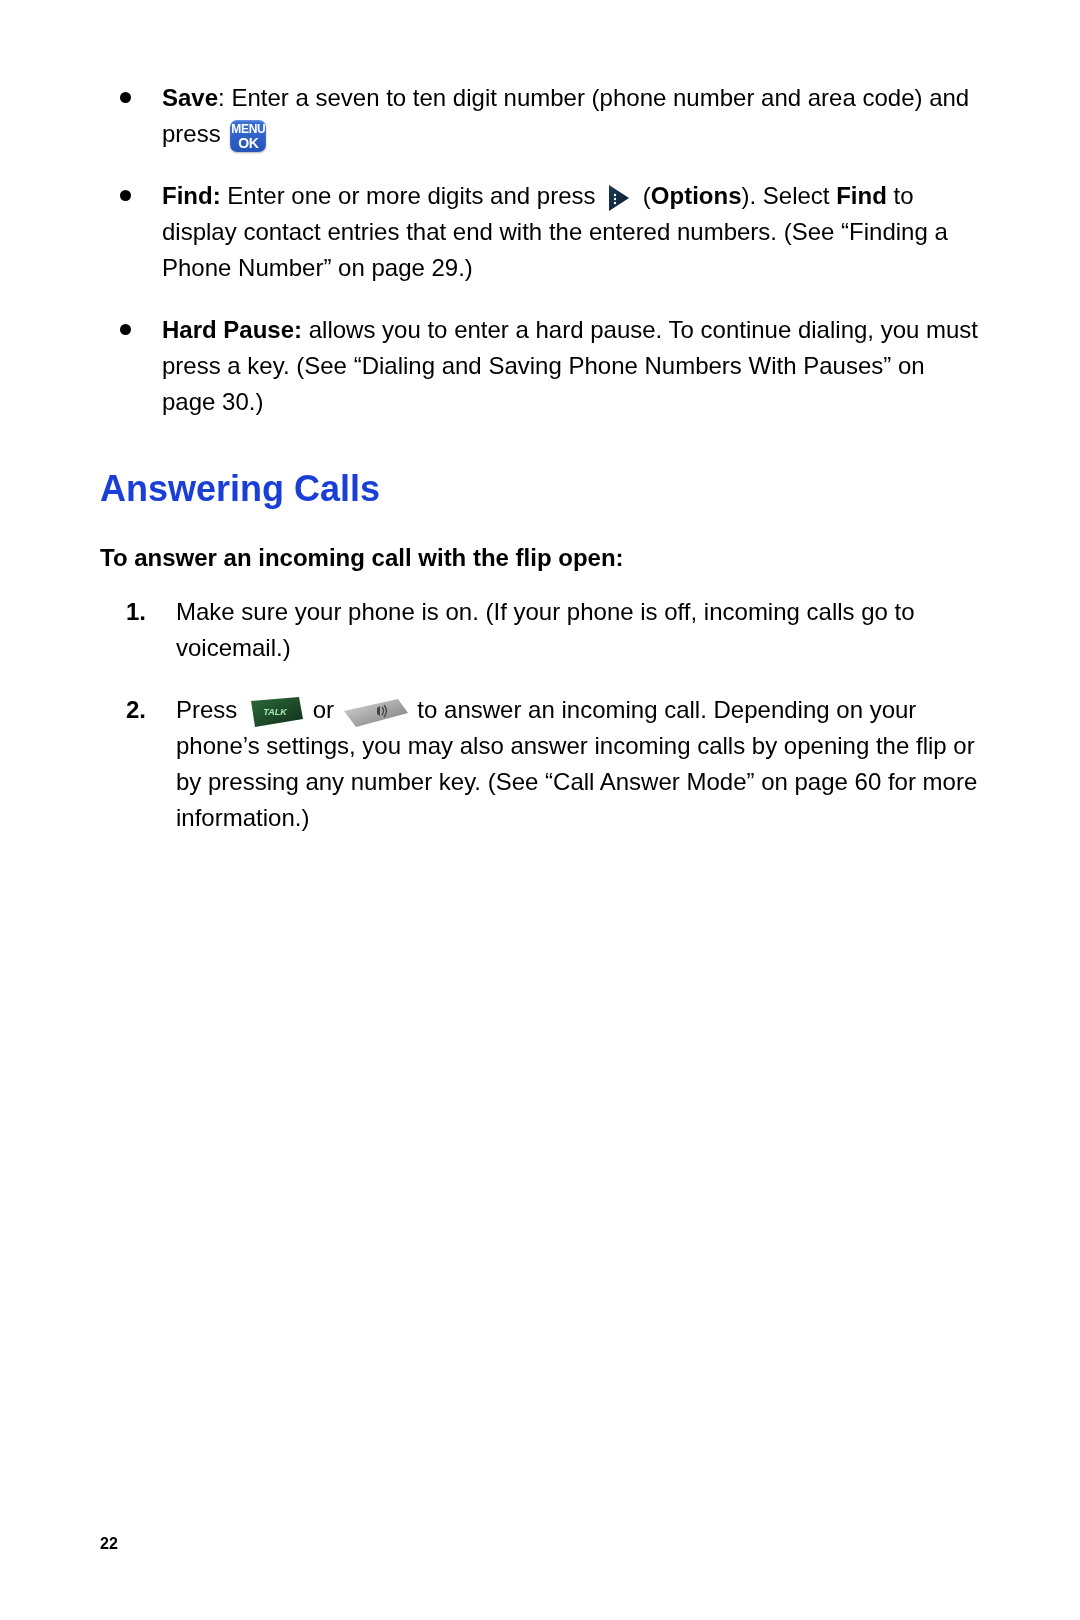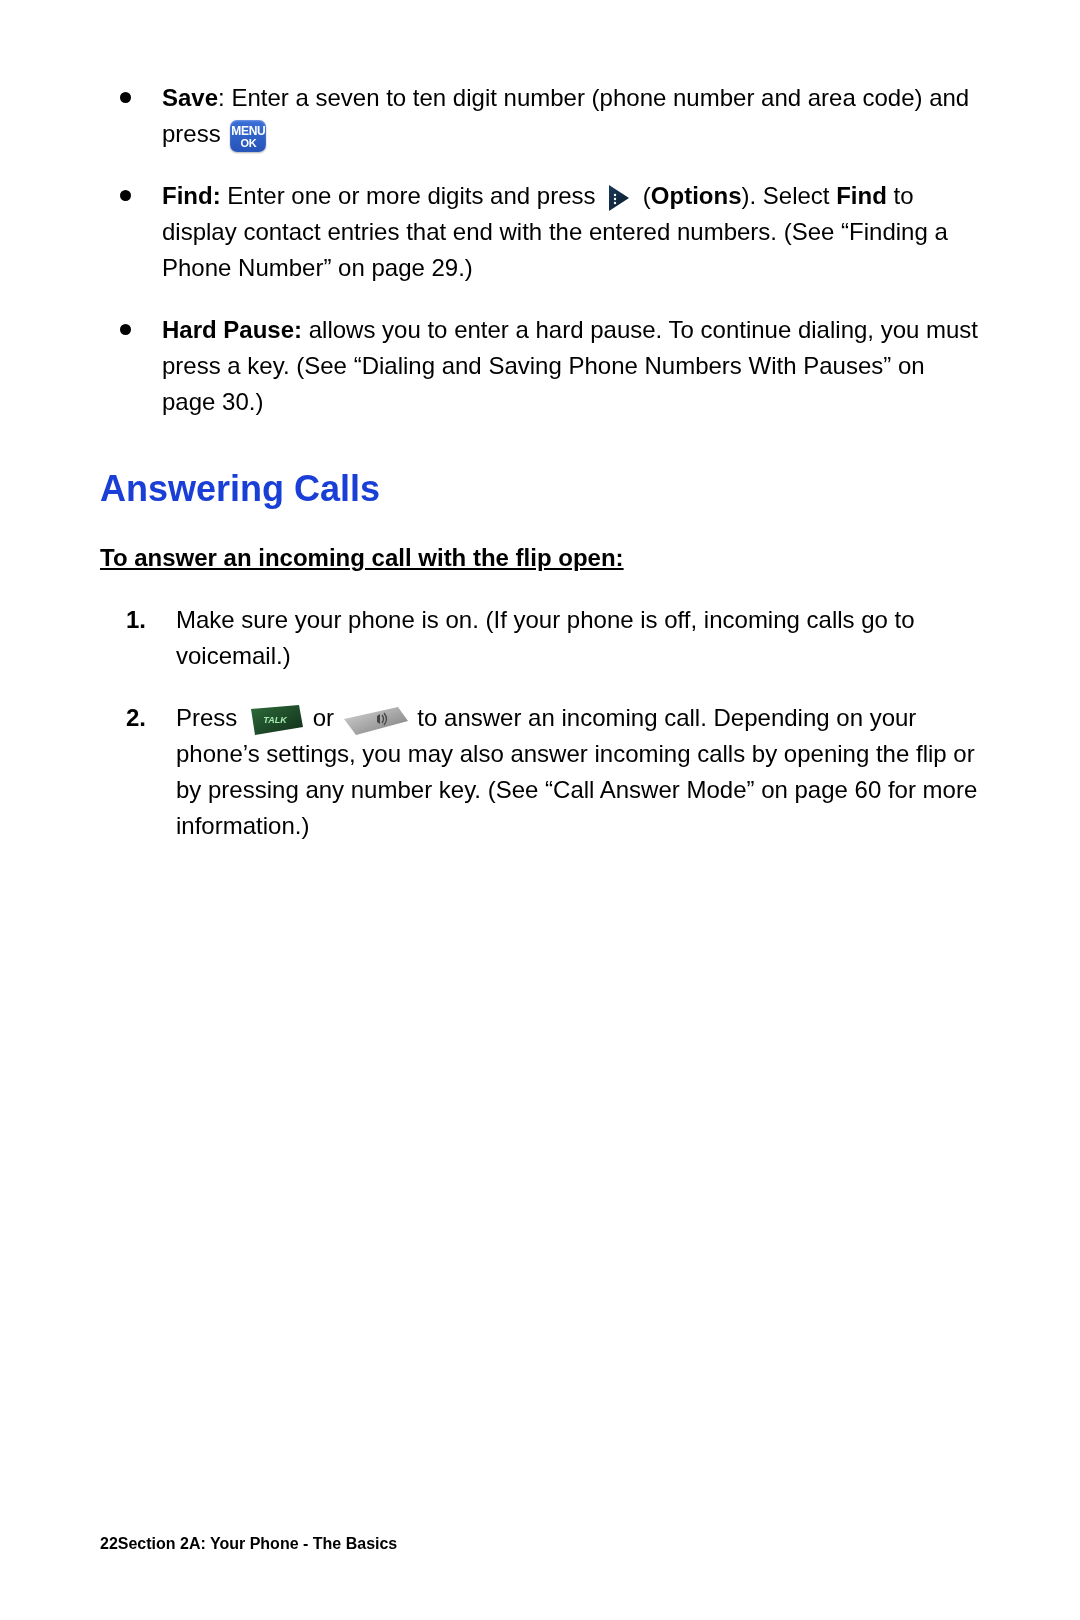--- a/index.html
+++ b/index.html
@@ -45,22 +45,21 @@
     }
     .heading {
       color: #1a3fd6;
       font-size: 36px;
       font-weight: bold;
       margin-top: 42px;
       margin-bottom: 24px;
     }
     .sub-heading {
       font-weight: bold;
-      margin-bottom: 26px;
-      text-decoration: underline;
+      margin-bottom: 18px;
     }
     ol.num-list {
       list-style: none;
       padding-left: 62px;
     }
     ol.num-list > li {
       position: relative;
       margin-bottom: 26px;
       padding-left: 14px;
     }
@@ -86,21 +85,21 @@
       line-height: 1;
       letter-spacing: -0.3px;
       padding-top: 2px;
       box-shadow: inset 0 1px 2px rgba(255,255,255,0.3), 0 1px 2px rgba(0,0,0,0.3);
       margin: 0 3px;
     }
     .icon-menu-ok .top {
       font-size: 12px;
     }
     .icon-menu-ok .bottom {
-      font-size: 11px;
+      font-size: 14px;
       margin-top: 1px;
     }
     .icon-play {
       display: inline-block;
       vertical-align: middle;
       width: 24px;
       height: 30px;
       position: relative;
       margin: 0 5px;
     }
@@ -210,14 +209,13 @@
               <path d="M4,-6 Q9,0 4,6" stroke="#444" stroke-width="1.3" fill="none"></path>
             </g>
           </svg></span><span> to answer an incoming call. Depending on your phone’s settings, you may also answer incoming calls by opening the flip or by pressing any number key. (See “Call Answer Mode” on page 60 for more information.)</span>
     </li>
   </ol>
 
 </div>
 
 <div class="footer">
   <span>22</span>
-  <span>Section 2A: Your Phone - The Basics</span>
 </div>
 
 </body></html>

